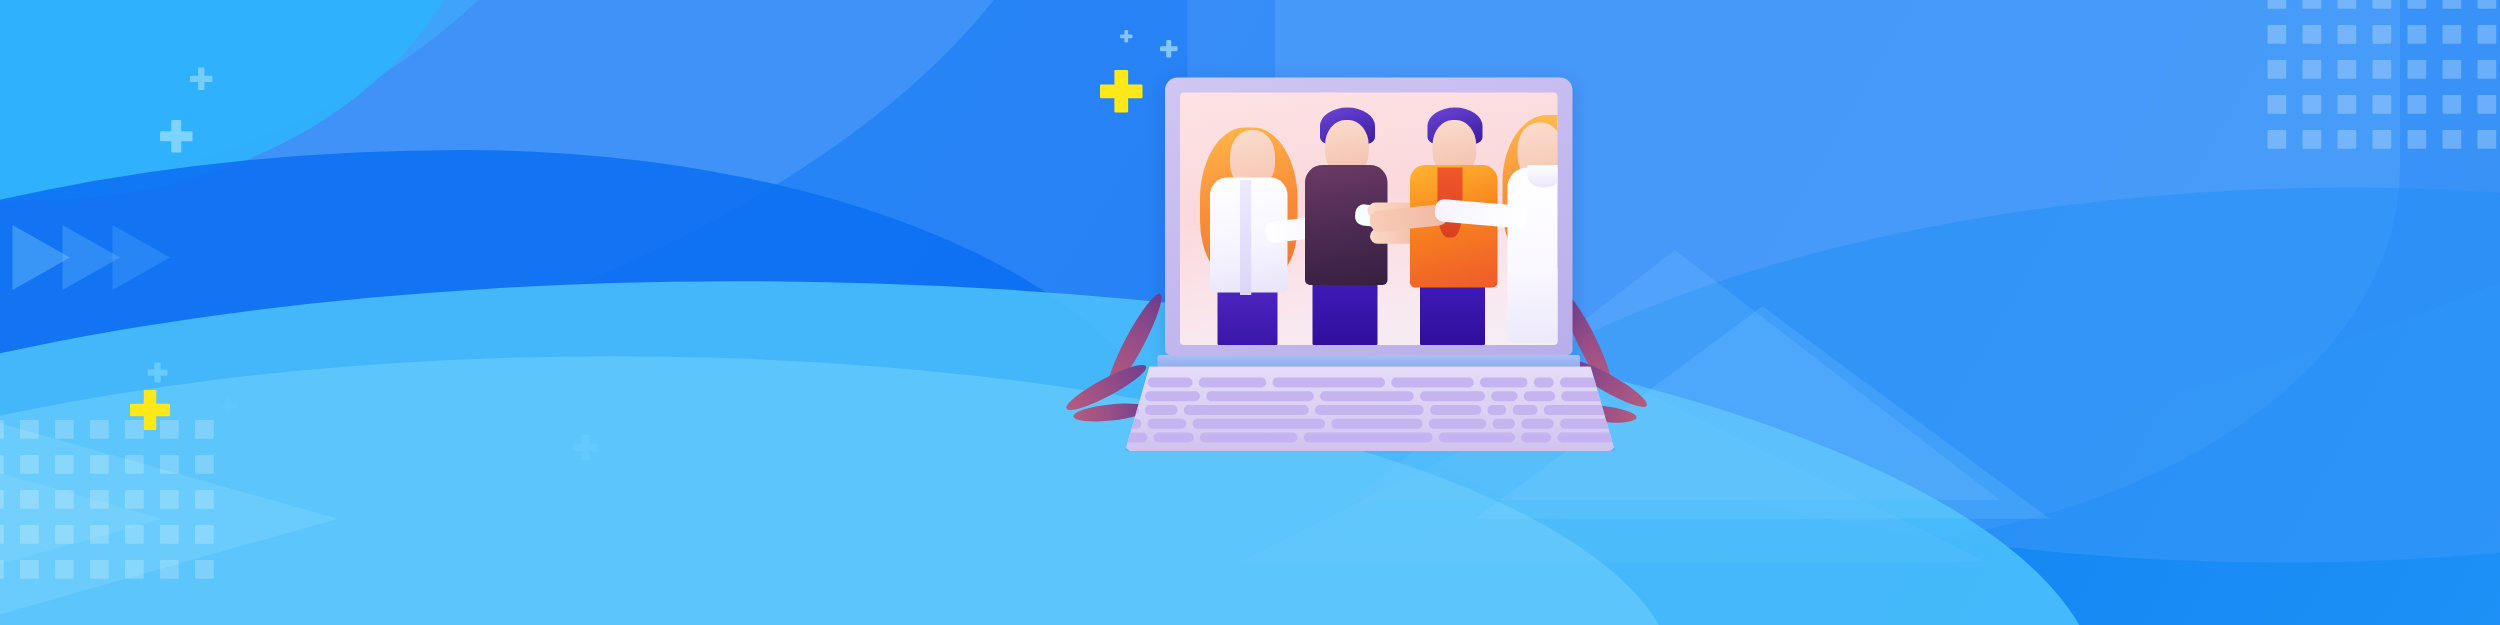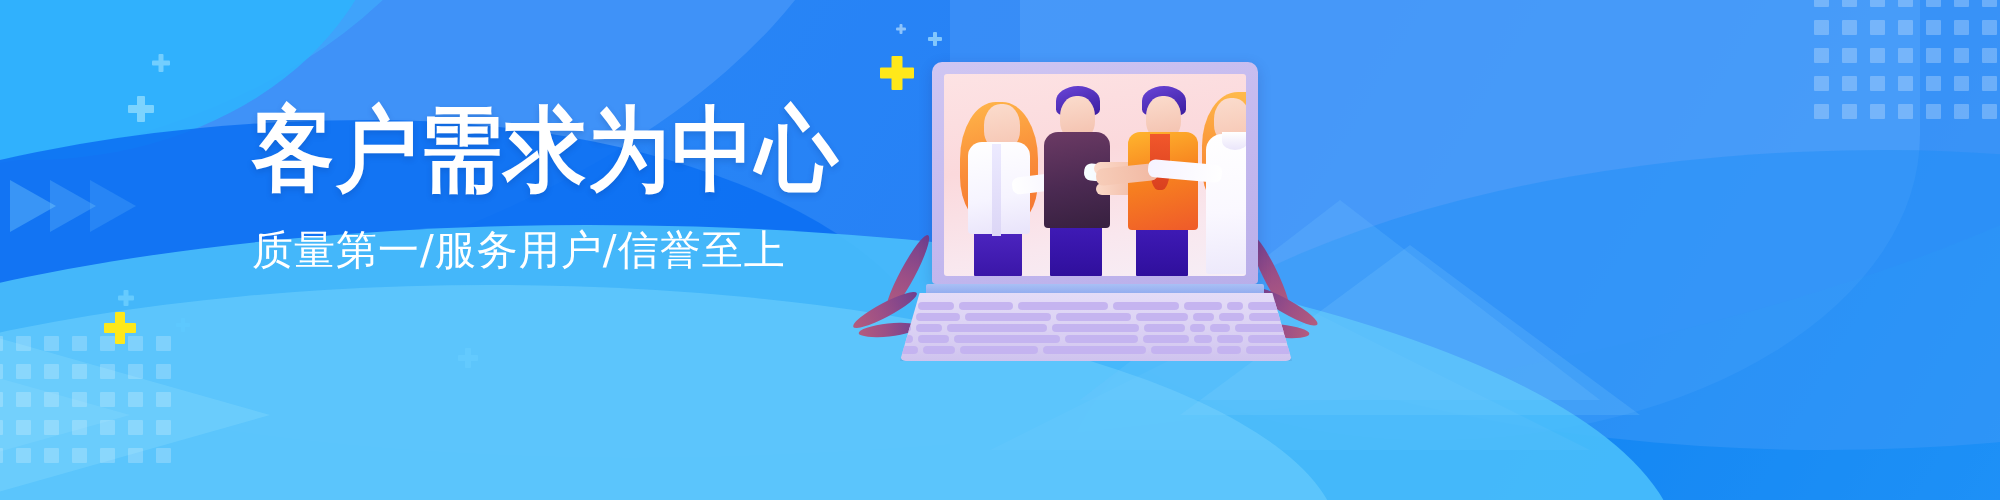--- a/index.html
+++ b/index.html
@@ -268,24 +268,20 @@
   <div class="plus" id="plus-cyan-7"></div>
   <div class="plus" id="plus-cyan-6"></div>
   <div class="plus" id="plus-yellow-top"></div>
   <div class="plus" id="plus-cyan-1"></div>
   <div class="plus" id="plus-cyan-2"></div>
   <div class="plus" id="plus-cyan-3"></div>
   <div class="plus" id="plus-yellow-bl"></div>
   <div class="plus" id="plus-cyan-4"></div>
   <div class="plus" id="plus-cyan-5"></div>
 
-  <div id="text-block">
-    <div id="headline">客户需求为中心</div>
-    <div id="subhead">质量第一/服务用户/信誉至上</div>
-  </div>
 
   <div id="laptop">
 
     <div class="frond" style="left:-22px;top:168px;width:15px;height:88px;transform:rotate(28deg);"></div>
     <div class="frond" style="left:-44px;top:212px;width:14px;height:72px;transform:rotate(62deg);"></div>
     <div class="frond" style="left:-40px;top:238px;width:13px;height:60px;transform:rotate(84deg);"></div>
 
     <div class="frond" style="left:340px;top:168px;width:15px;height:86px;transform:rotate(-26deg);"></div>
     <div class="frond" style="left:358px;top:210px;width:14px;height:70px;transform:rotate(-60deg);"></div>
     <div class="frond" style="left:352px;top:240px;width:13px;height:58px;transform:rotate(-84deg);"></div>

